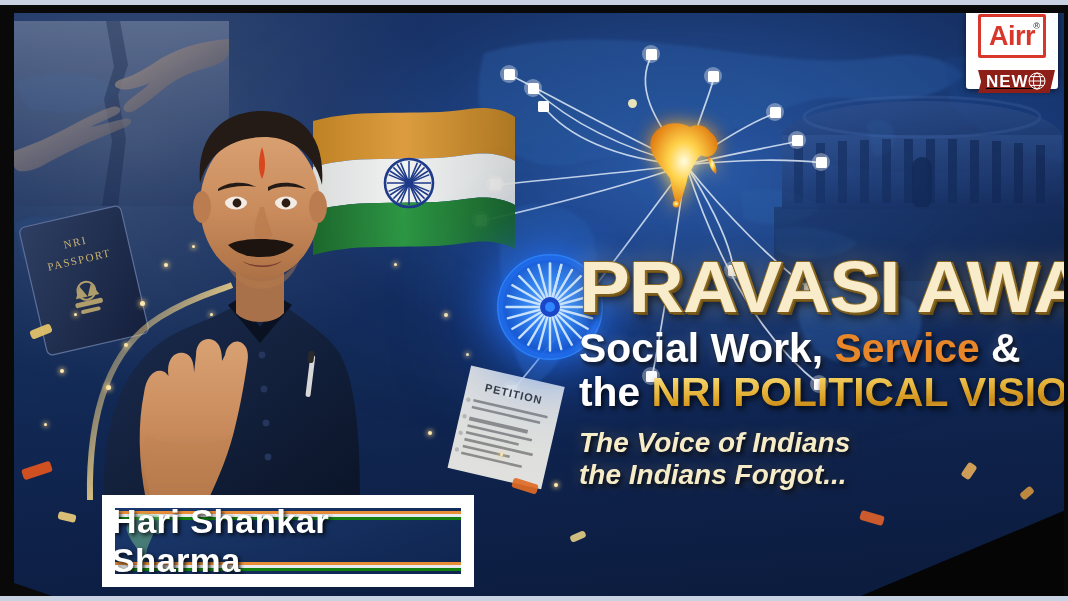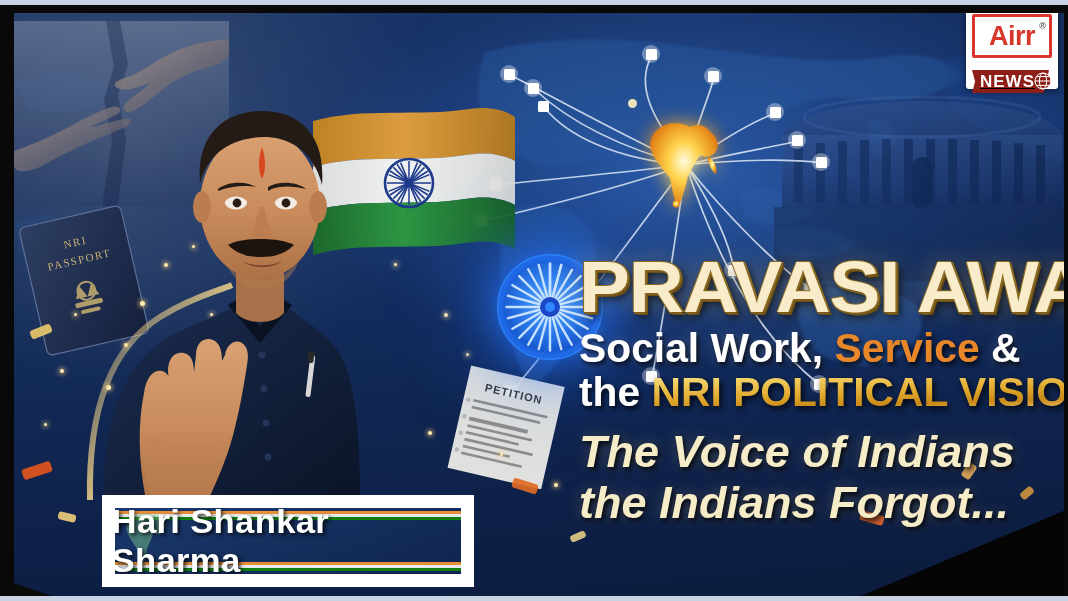--- a/index.html
+++ b/index.html
@@ -87,21 +87,21 @@
   .t-l2 .o{ color:#e8862a; text-shadow:2px 3px 5px rgba(0,0,0,.85);}
   .t-l3{ font-size:40px; font-weight:bold; line-height:1.05; margin-top:2px; white-space:nowrap;
          transform:scaleX(1.02); transform-origin:left center;}
   .t-l3 .w{ color:#ffffff; text-shadow:2px 3px 5px rgba(0,0,0,.8);}
   .t-l3 .g{
     background:linear-gradient(178deg,#fff3c0 0%,#f3cf62 22%,#e0a82c 52%,#c98a18 72%,#f2d277 95%);
     -webkit-background-clip:text; background-clip:text; color:transparent;
     filter:drop-shadow(2px 3px 3px rgba(0,0,0,.85));
   }
   .t-sub{
-    margin-top:14px; font-size:45px; font-weight:bold; font-style:italic; line-height:1.12;
+    margin-top:14px; font-size:28px; font-weight:bold; font-style:italic; line-height:1.12;
     color:#f7ecc8; white-space:nowrap;
     text-shadow:2px 3px 5px rgba(0,0,0,.85), 0 0 14px rgba(255,220,140,.25);
   }
 
   
   #stamp{
     position:absolute; left:88px; top:482px; z-index:24;
     width:372px; height:92px;
     background:#ffffff;
     padding:26px;
@@ -135,21 +135,21 @@
     position:relative; z-index:3;
     font-size:34px; font-weight:bold; color:#ffffff; letter-spacing:.3px;
     text-shadow:2px 2px 4px rgba(0,0,0,.85);
     transform:scaleX(1.02);
   }
 
   
   #logo{
     position:absolute; right:10px; top:9px; z-index:40;
     width:92px; height:80px; background:#ffffff; border-radius:3px;
-    padding:5px 6px; box-shadow:0 2px 6px rgba(0,0,0,.5);
+    padding:5px 12px; box-shadow:0 2px 6px rgba(0,0,0,.5);
   }
   #logo-airr{
     border:3px solid #d8382c; border-radius:2px; height:44px;
     display:flex; align-items:center; justify-content:center; position:relative;
     background:#fff;
   }
   #logo-airr-text{ font-size:27px; font-weight:bold; color:#d8382c; line-height:1; letter-spacing:-.5px;}
   #logo-reg{ position:absolute; right:3px; top:4px; font-size:9px; color:#555; font-weight:bold;}
   #logo-news-wrap{ margin-top:12px; height:23px; position:relative;
      display:flex; align-items:center;text-decoration:underline;}

